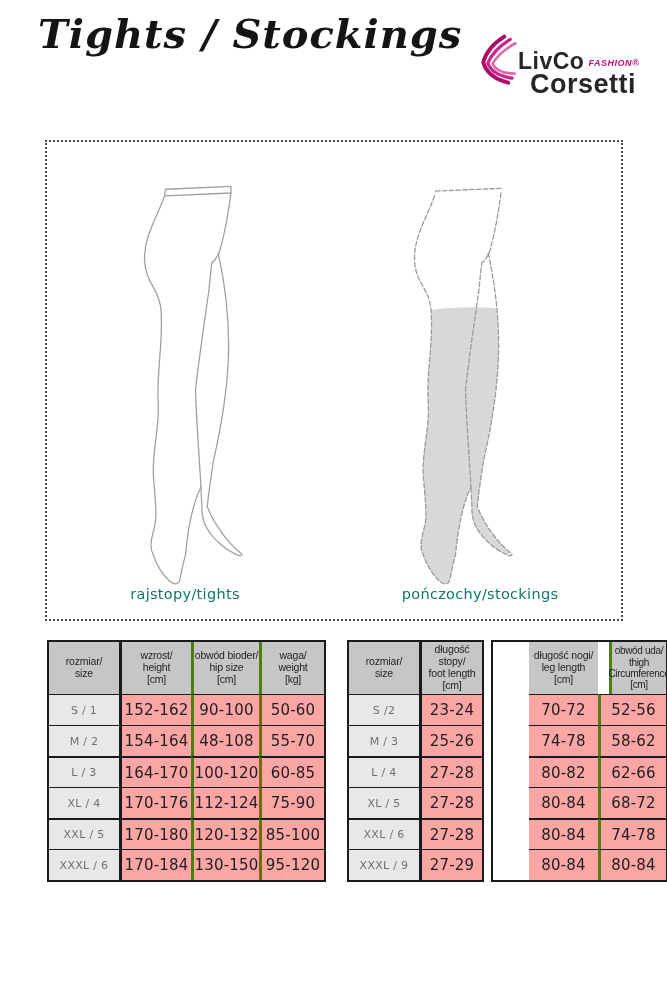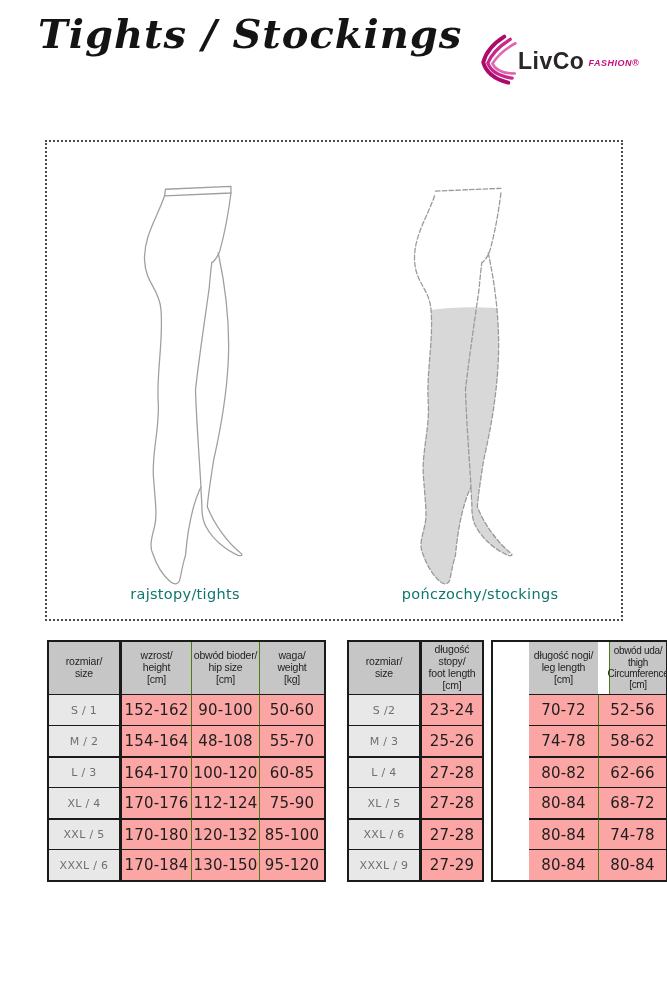--- a/index.html
+++ b/index.html
@@ -32,21 +32,21 @@
   
   .tbl{display:grid;border:2px solid #1a1a1a;background:#fff;}
   .tbl-tights{position:absolute;left:47px;top:640px;
               grid-template-columns:70px 72px 68px 65px;
               grid-template-rows:52px repeat(6,31px);}
   .tbl-right{position:absolute;left:347px;top:640px;display:flex;gap:7px;}
   .tbl-a{grid-template-columns:70px 63px;grid-template-rows:52px repeat(6,31px);}
   .tbl-b{grid-template-columns:69px 68px;grid-template-rows:52px repeat(6,31px);padding-left:36px;}
 
   .c{box-sizing:border-box;display:flex;align-items:center;justify-content:center;
-     text-align:center;border-top:1px solid #1a1a1a;border-left:1px solid #4d7c0f;}
+     text-align:center;border-top:1px solid #1a1a1a;border-left:3px solid #4d7c0f;}
   .nt{border-top:none;} .nl{border-left:none;}
   .tl{border-left:3px solid #1a1a1a;}
   .tt{border-top:2.5px solid #1a1a1a;}
   .h{background:#c6c6c6;font-family:"Liberation Sans", sans-serif;font-size:10.5px;
      line-height:1.13;color:#1f1f1f;white-space:pre-line;letter-spacing:-.2px;}
   .h.small{font-size:10px;letter-spacing:-.3px;margin-left:11px;}
   .s{background:#e8e8e8;font-size:11px;color:#6f6f6f;letter-spacing:.3px;}
   .v{background:#fca5a5;font-size:15px;color:#1e1e1e;letter-spacing:.2px;}
 </style>
 </head>
@@ -64,20 +64,21 @@
         <path d="M40,3 C24,13 12,27 8,42 C12,57 26,68 46,73" stroke="#ad0a6d" stroke-width="6"></path>
         <path d="M49,7 C33,17 20,31 15,43 C19,55 32,63 52,66" stroke="#c72787" stroke-width="5"></path>
         <path d="M57,13 C42,21 29,33 22,44 C26,53 38,59 56,59" stroke="#dd67b0" stroke-width="4"></path>
       </g>
     </svg>
     <div class="logo-text">
       <div class="logo-row1">
         <span class="livco">LivCo</span>
         <span class="fashion">FASHION®</span>
       </div>
+      <div class="corsetti">Corsetti</div>
     </div>
   </div>
 
   <div class="diagram-box"></div>
 
   <svg class="fig" style="left:110px;top:178px;" width="191" height="412" viewBox="0 0 210 440" preserveAspectRatio="none">
     <g fill="none" stroke="#9f9f9f" stroke-width="1.4" stroke-linecap="round" stroke-linejoin="round">
       <path d="M61,12 L133,9 L133,16 L60,19 Z"></path>
       <path d="M60,19 C52,42 37,62 38,88 C39,112 54,118 56,140 C59,174 51,206 53,239
                C55,268 45,295 48,322 C50,348 52,361 49,372 C46,384 43,393 47,401

